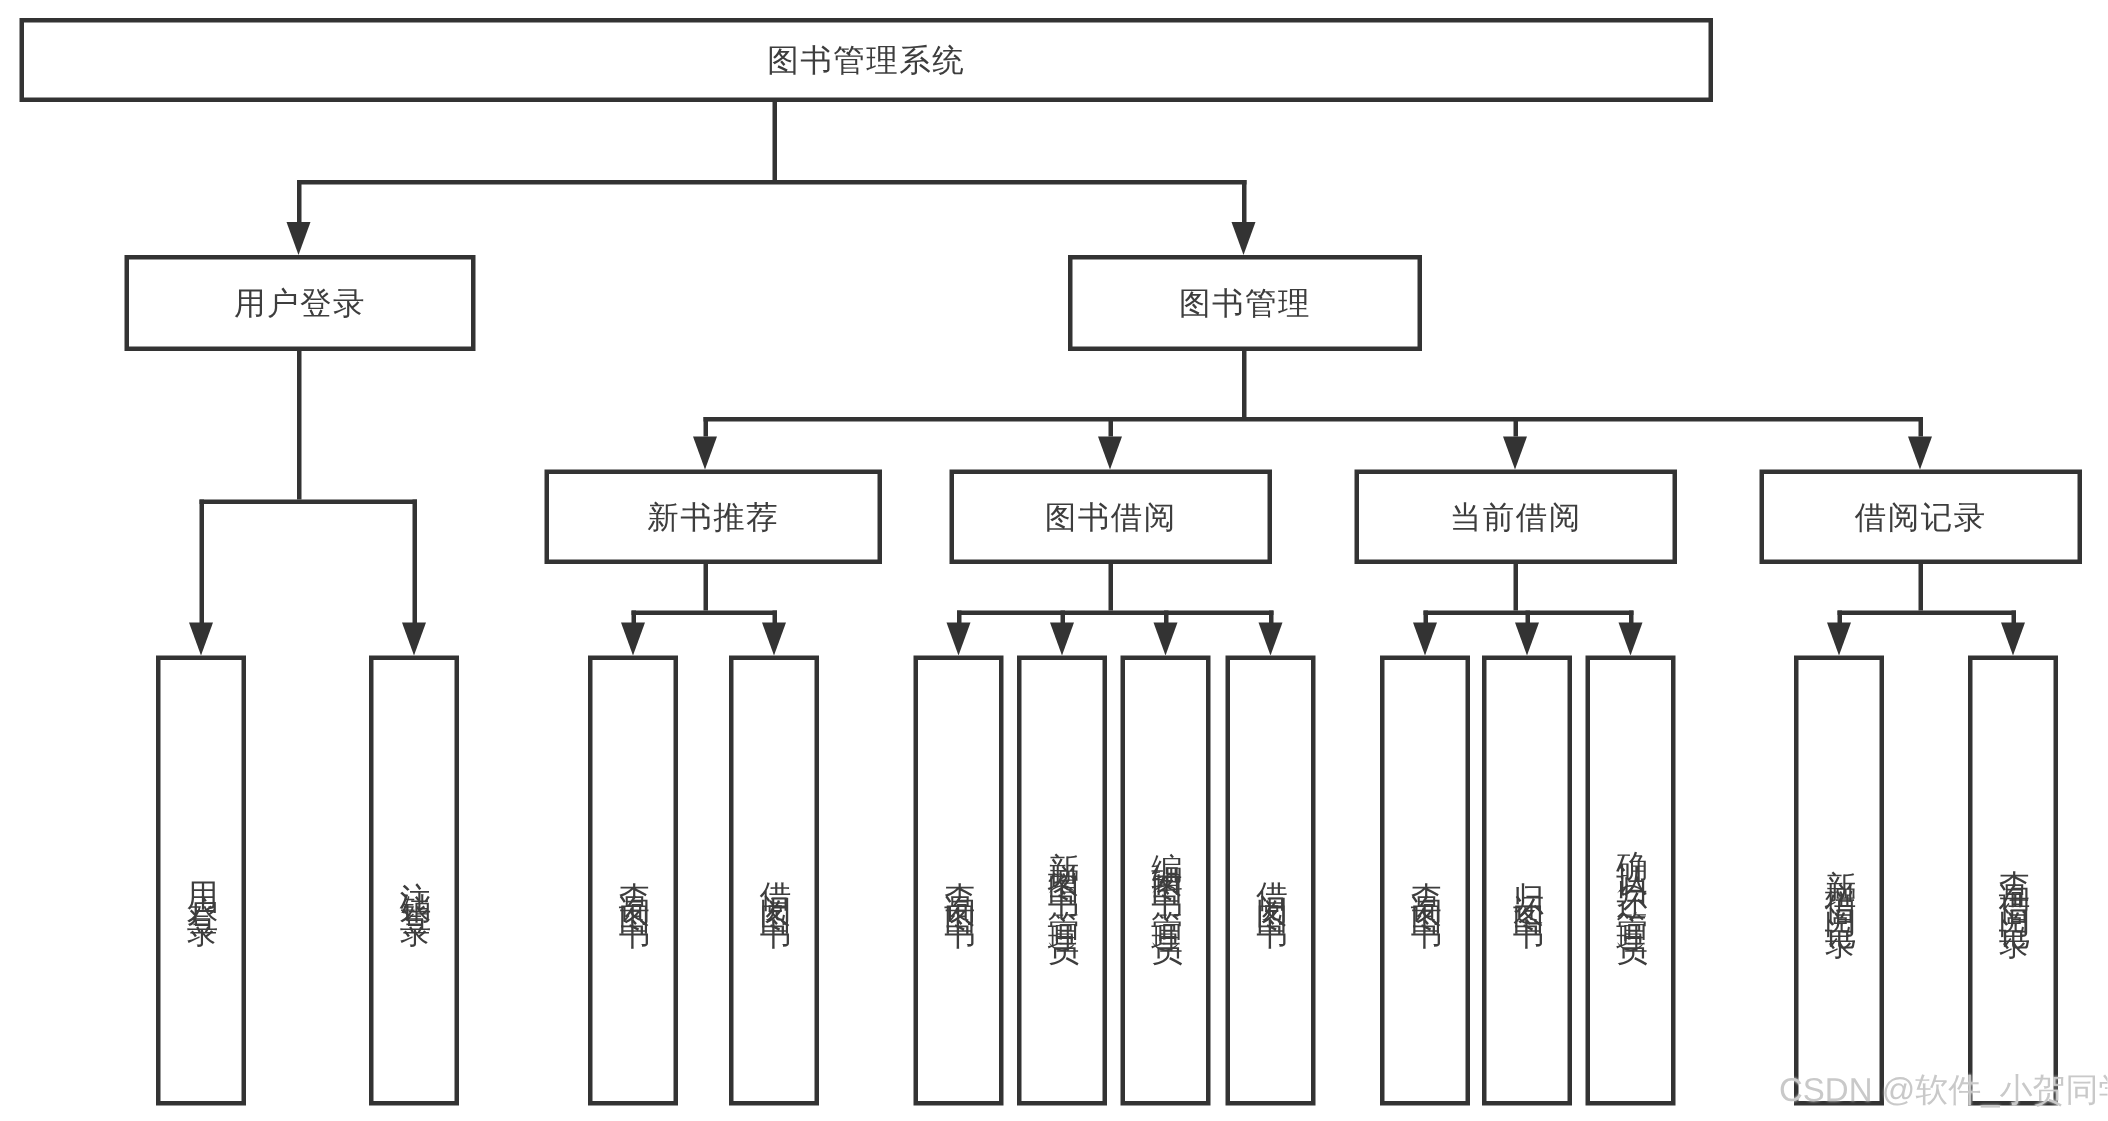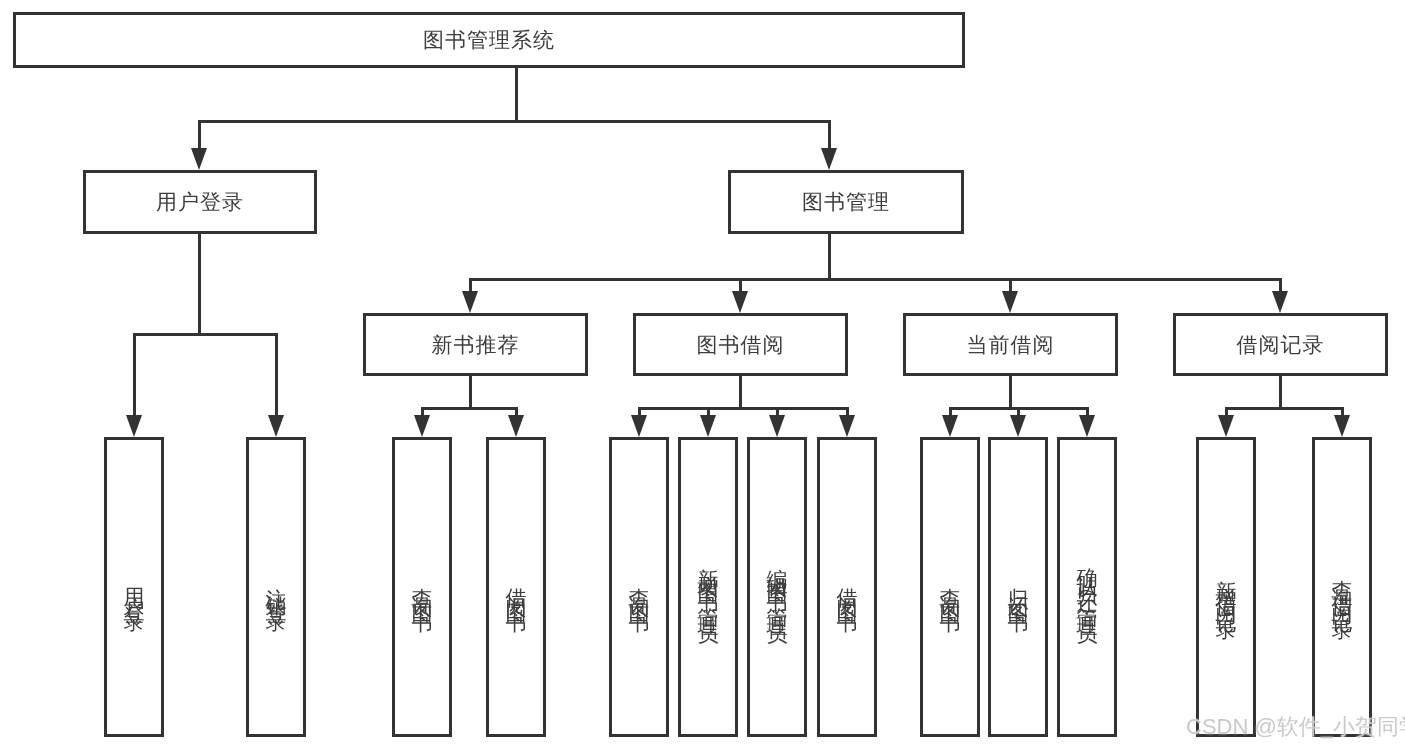--- a/index.html
+++ b/index.html
@@ -77,35 +77,35 @@
     text-shadow: 0 0 2px #ffffff;
     white-space: nowrap;
     z-index: 10;
   }
 </style>
 </head>
 <body>
 
 <div class="canvas">
 
-  <div class="box" style="left:13px; top:12px; width:952px; height:56px;">
+  <div class="box" style="left:13px; top:12px; width:1129px; height:56px;">
     <span>图书管理系统</span>
   </div>
 
   <div class="v" style="left:515px; top:67px; height:53px;"></div>
   <div class="h" style="left:198px; top:120px; width:633px;"></div>
   <div class="v" style="left:198px; top:120px; height:30px;"></div>
   <div class="arrow" style="left:191px; top:148px;"></div>
   <div class="v" style="left:828px; top:120px; height:30px;"></div>
   <div class="arrow" style="left:821px; top:148px;"></div>
 
   <div class="box" style="left:83px; top:170px; width:234px; height:64px;">
     <span>用户登录</span>
   </div>
-  <div class="box" style="left:712px; top:170px; width:236px; height:64px;margin-left:16px;">
+  <div class="box" style="left:712px; top:170px; width:236px; height:64px;">
     <span>图书管理</span>
   </div>
 
   <div class="v" style="left:198px; top:234px; height:99px;"></div>
   <div class="h" style="left:133px; top:333px; width:145px;"></div>
   <div class="v" style="left:133px; top:333px; height:84px;"></div>
   <div class="arrow" style="left:126px; top:415px;"></div>
   <div class="v" style="left:275px; top:333px; height:84px;"></div>
   <div class="arrow" style="left:268px; top:415px;"></div>
 

